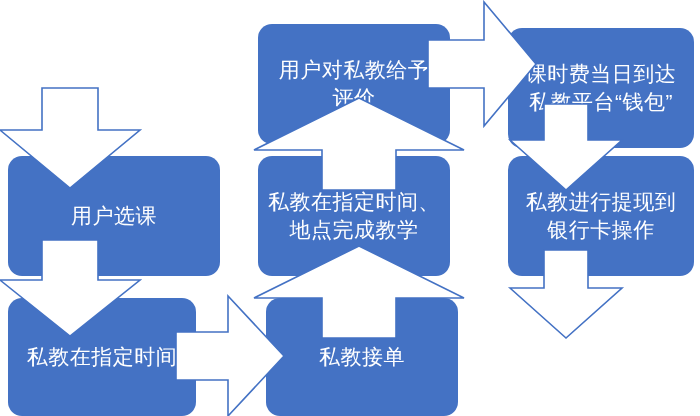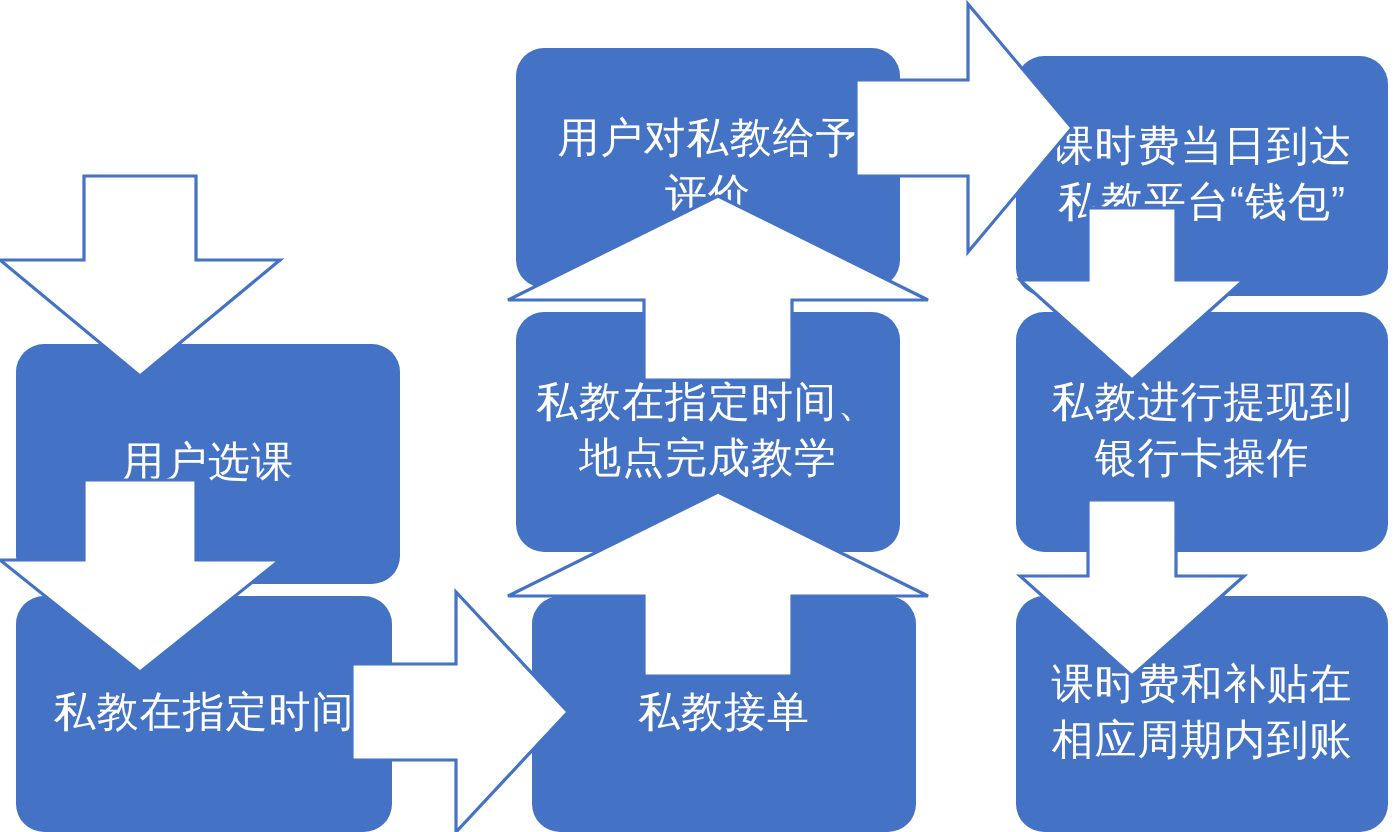--- a/index.html
+++ b/index.html
@@ -49,21 +49,21 @@
     stroke-width: 1.6;
     stroke-linejoin: miter;
   }
 </style>
 </head>
 <body>
 
 <div id="canvas">
 
 
-  <div class="node" style="left:8px; top:172px; width:192px; height:120px;">
+  <div class="node" style="left:8px; top:156px; width:212px; height:120px;">
     <span class="label">用户选课</span>
   </div>
 
   <div class="node" style="left:8px; top:298px; width:188px; height:118px;">
     <span class="label">私教在指定时间</span>
   </div>
 
   <div class="node" style="left:258px; top:8px; width:192px; height:120px;margin-top:16px;">
     <span class="label">用户对私教给予
 评价</span>
@@ -81,24 +81,20 @@
   <div class="node" style="left:508px; top:8px; width:186px; height:120px;margin-top:20px;">
     <span class="label">课时费当日到达
 私教平台“钱包”</span>
   </div>
 
   <div class="node" style="left:508px; top:156px; width:186px; height:120px;align-items:center;">
     <span class="label">私教进行提现到
 银行卡操作</span>
   </div>
 
-  <div class="node" style="left:508px; top:298px; width:186px; height:118px;">
-    <span class="label">课时费和补贴在
-相应周期内到账</span>
-  </div>
 
   <div class="arrow" style="left:0px; top:88px; width:140px; height:100px;">
     <svg width="140" height="100" viewBox="0 0 140 100" aria-hidden="true">
       <polygon points="42,0 98,0 98,42 140,42 70,100 0,42 42,42"></polygon>
     </svg>
   </div>
 
   <div class="arrow" style="left:0px; top:240px; width:140px; height:96px;">
     <svg width="140" height="96" viewBox="0 0 140 96" aria-hidden="true">
       <polygon points="42,0 98,0 98,40 140,40 70,96 0,40 42,40"></polygon>

